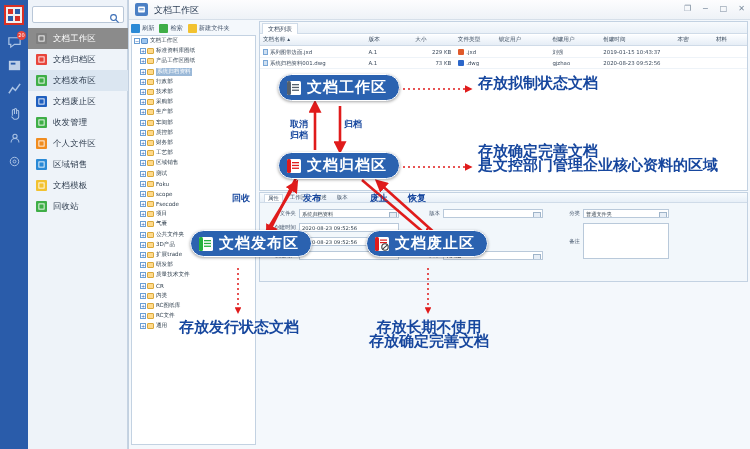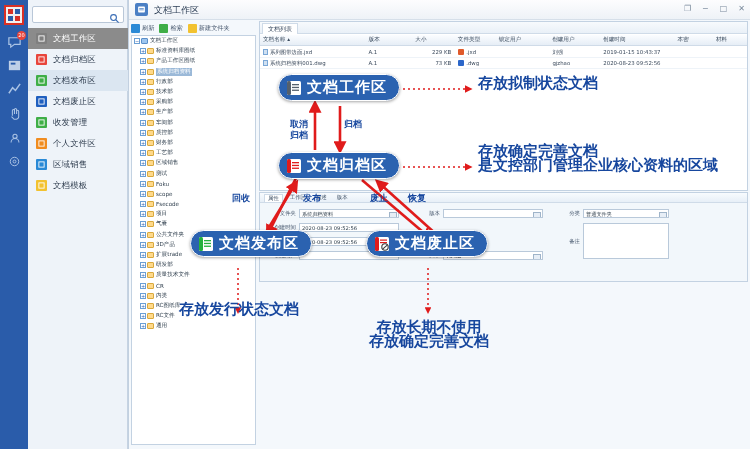--- a/index.html
+++ b/index.html
@@ -394,20 +394,28 @@
           </span>
           <span class="mi-label">区域销售</span>
         </div>
         <div class="menu-item">
           <span class="mi-icon" style="background: rgb(242, 194, 48);">
             <svg width="7" height="7" viewBox="0 0 8 8">
               <rect x="1" y="1" width="6" height="6" fill="none" stroke="#fff" stroke-width="1"></rect>
             </svg>
           </span>
           <span class="mi-label">文档模板</span>
+        </div>
+        <div class="menu-item">
+          <span class="mi-icon" style="background: rgb(63, 174, 71);">
+            <svg width="7" height="7" viewBox="0 0 8 8">
+              <rect x="1" y="1" width="6" height="6" fill="none" stroke="#fff" stroke-width="1"></rect>
+            </svg>
+          </span>
+          <span class="mi-label">回收站</span>
         </div>
       </div>
   </div>
 
   <div class="window">
 
     <div class="titlebar">
       <span class="title-icon">
         <svg width="9" height="9" viewBox="0 0 12 12">
           <rect x="1.5" y="2" width="9" height="8" fill="#fff" rx="1"></rect>
@@ -782,21 +790,21 @@
       <span class="p-txt">文档废止区</span>
     </div>
 
     <div class="note" style="left:478px; top:76px;">
       <span>存放拟制状态文档</span><br>
     </div>
     <div class="note" style="left:478px; top:144px;font-family:Liberation Serif, serif;">
       <span>存放确定完善文档</span><br>
       <span>是文控部门管理企业核心资料的区域</span>
     </div>
-    <div class="note ctr" style="left:146px; top:302px; width:186px;">
+    <div class="note ctr" style="left:146px; top:320px; width:186px;">
       <span>存放发行状态文档</span><br>
     </div>
     <div class="note ctr" style="left:346px; top:320px; width:166px;">
       <span>存放长期不使用</span><br>
       <span>存放确定完善文档</span>
     </div>
   </div>
 </div>
 
 </body></html>

